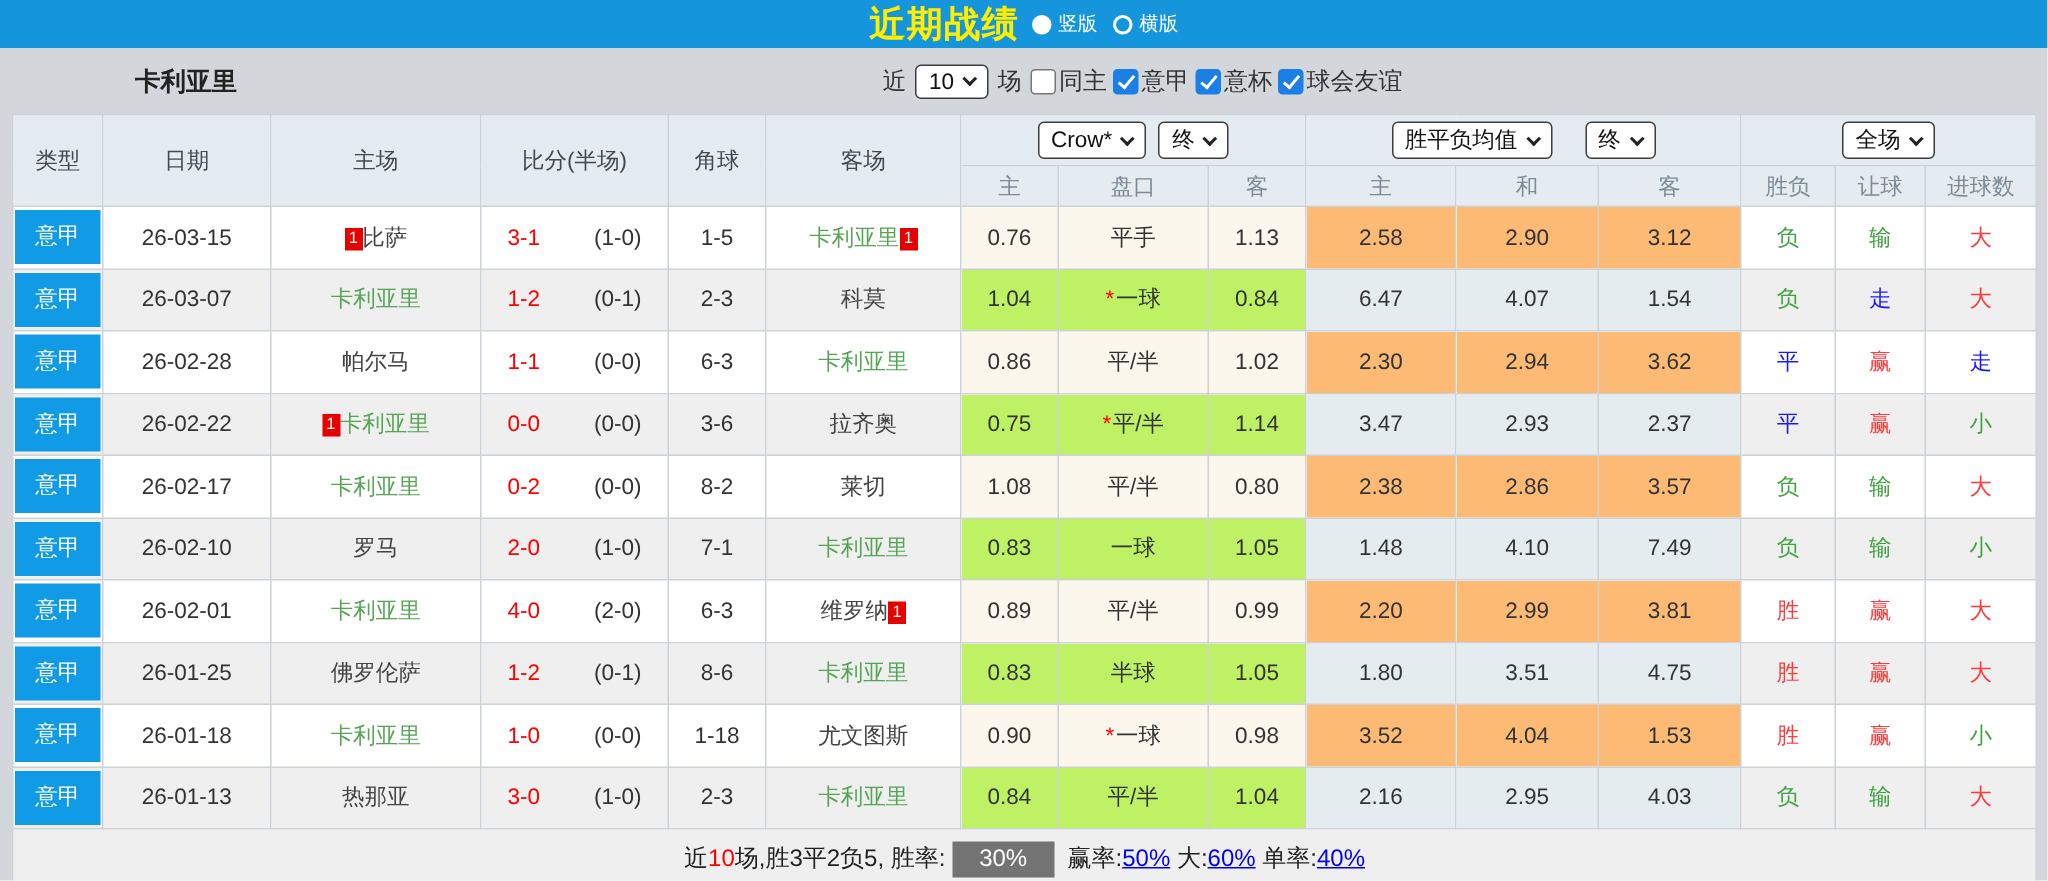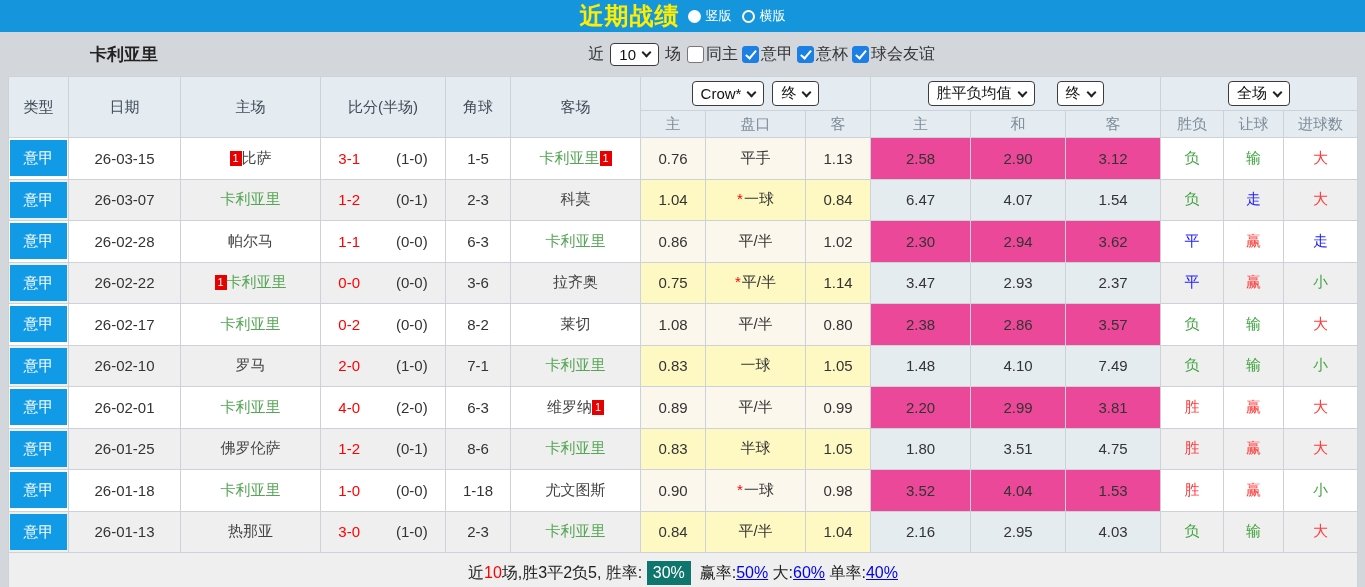--- a/index.html
+++ b/index.html
@@ -33,43 +33,43 @@
   
   table { border-collapse: collapse; table-layout: fixed; width: 1349px; margin: 0 8px; background: #fff; }
   th, td { border: 1px solid #ccd2d7; text-align: center; overflow: hidden; white-space: nowrap; }
   thead th { background: #e4ecf2; font-weight: normal; }
   thead tr.h1 th { height: 34px; font-size: 15px; color: #3f4a55; }
   thead tr.h2 th { height: 27px; font-size: 15px; color: #7d8b96; }
   tbody tr { height: 41.5px; }
   tbody td { font-size: 15px; color: #333; background: #fff; }
   tbody tr.alt td { background: #efefef; }
   tbody tr td.col-cream { background: #fbf7ec; }
-  tbody tr.alt td.col-cream { background: #fef9c3; margin-top: 32px; }
-  tbody tr td.col-blue { background: #ec4899; }
+  tbody tr.alt td.col-cream { background: #bef264; margin-top: 32px; }
+  tbody tr td.col-blue { background: #fdba74; }
   tbody tr.alt td.col-blue { background: #e4ecf0; }
 
   td.league { padding: 2px 1px; }
   .league-chip { background: #119ae6; color: #fff; height: 36px; line-height: 36px; font-size: 15px; cursor: pointer; }
   .team { cursor: pointer; color: #444; }
   .team.team-green { color: #55a555; }
   .score-ft { color: #ff0000; }
   .score-ht { color: #333; margin-left: 36px; }
   .star { color: #ff0000; margin-right: 1px; }
   .c-red { color: #ff3b3b; }
   .c-blue { color: #1a1aff; }
   .c-green { color: #3fa33f; }
   .badge1 { display: inline-block; background: #e60000; color: #fff; font-size: 11px; width: 12px; height: 15px;
             line-height: 15px; text-align: center; vertical-align: 1px; }
 
   
   td.summary { background: #efefef; height: 35px; font-size: 16px; white-space: pre; }
   .seg-black { color: #222; }
   .seg-red { color: #ff0000; }
   .seg-blue { color: #0000ee; text-decoration: underline; }
-  .badge-green { background: #0f766e; color: #fff; padding: 3px 6px; display: inline-block; }
+  .badge-green { background: #737373; color: #fff; padding: 3px 18px; display: inline-block; }
 </style>
 </head>
 <body>
 
 <div class="topbar">
   <span class="title">近期战绩</span>
   <span style="display:inline-flex;align-items:center;gap:10px;">
       <span class="radio-item">
         <span class="radio-dot sel"></span>
         <span class="radio-label">竖版</span>

